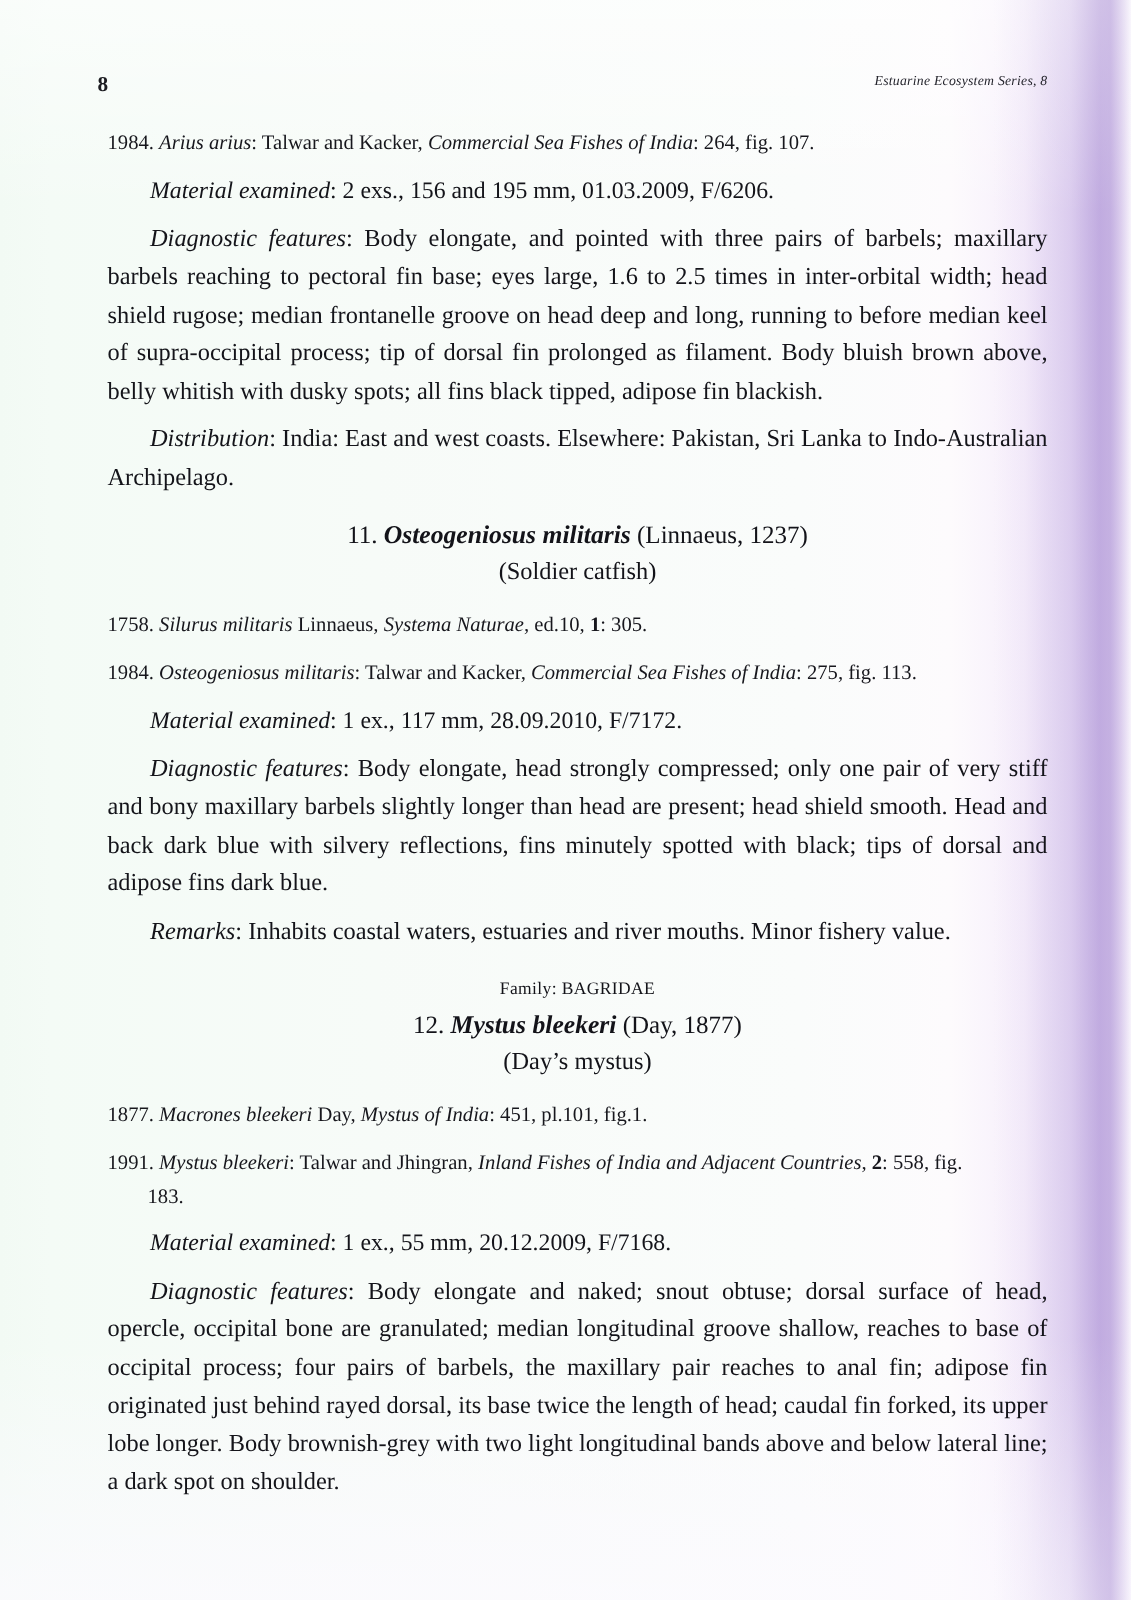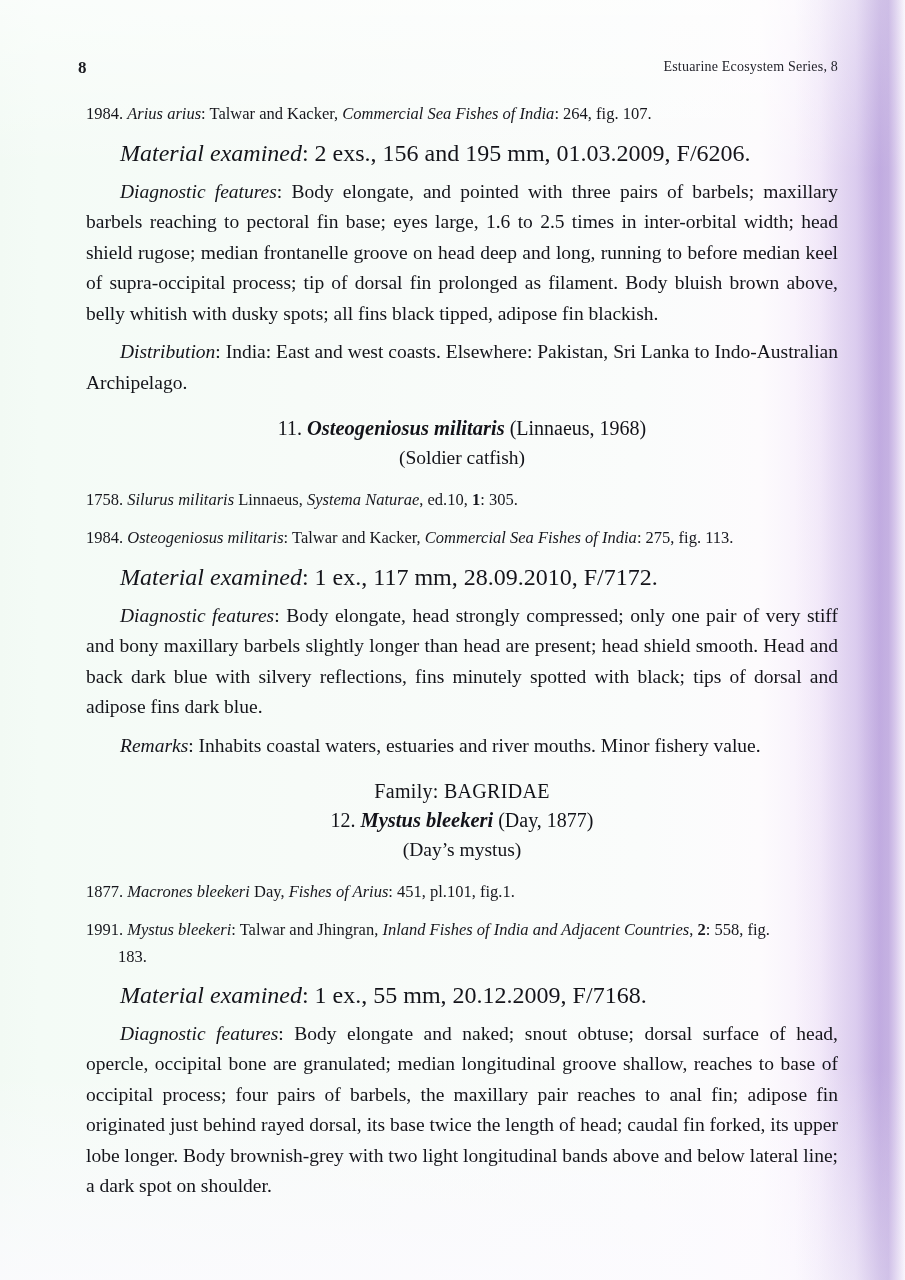--- a/index.html
+++ b/index.html
@@ -76,21 +76,22 @@
     left: 0;
     top: 0;
     font-size: 17px;
     font-weight: bold;
     color: #1b1b20;
   }
   .runhead {
     position: absolute;
     right: 0;
     top: 1px;
-    font-size: 14px;
+    font-style: italic;
+    font-size: 11px;
     color: #24242c;
     letter-spacing: 0.2px;
   }
 
   
   .body-block {
     position: absolute;
     left: 86px;
     top: 100px;
     width: 752px;
@@ -122,21 +123,21 @@
   .ref-cont {
     font-size: 16.5px;
     line-height: 27px;
     margin-bottom: 10px;
     padding-left: 32px;
     color: #17171d;
   }
 
   
   .matline {
-    font-size: 24px;
+    font-size: 19px;
     line-height: 30.5px;
     text-indent: 34px;
     margin-bottom: 8px;
     color: #14141a;
   }
 
   i, .it {
     font-style: italic;
     margin-top: 24px;
   }
@@ -156,21 +157,21 @@
   }
   .heading-line .sp {
     font-style: italic;
     font-weight: bold;
     font-size: 20.5px;
   }
   .heading-line.common {
     font-size: 19.5px;
   }
   .family-line {
-    font-size: 20px;
+    font-size: 14px;
     line-height: 29px;
     color: #131319;
     letter-spacing: 0.3px;
   }
 </style>
 </head>
 <body>
 
 <div class="page">
   <div class="scan-top"></div>
@@ -201,21 +202,21 @@
 
       <p class="para">
         <i>Distribution</i><span>: India: East and west coasts. Elsewhere: Pakistan, Sri Lanka to Indo-Australian Archipelago.</span>
       </p>
 
 
       <div class="heading-block">
         <div class="heading-line">
           <span>11.</span>
           <span class="sp">Osteogeniosus militaris</span>
-          <span>(Linnaeus, 1968)</span>
+          <span>(Linnaeus, 1237)</span>
         </div>
         <div class="heading-line common">(Soldier catfish)</div>
       </div>
 
       <p class="ref">
         <span>1758.</span>
         <i>Silurus militaris</i><span> Linnaeus, </span><i>Systema Naturae</i><span>, ed.10, </span><span class="b">1</span><span>: 305.</span>
       </p>
 
       <p class="ref">
@@ -241,21 +242,21 @@
         <div class="heading-line">
           <span>12.</span>
           <span class="sp">Mystus bleekeri</span>
           <span>(Day, 1877)</span>
         </div>
         <div class="heading-line common">(Day’s mystus)</div>
       </div>
 
       <p class="ref">
         <span>1877.</span>
-        <i>Macrones bleekeri</i><span> Day, </span><i>Fishes of Arius</i><span>: 451, pl.101, fig.1.</span>
+        <i>Macrones bleekeri</i><span> Day, </span><i>Mystus of India</i><span>: 451, pl.101, fig.1.</span>
       </p>
 
       <p class="ref" style="margin-bottom:0;">
         <span>1991.</span>
         <i>Mystus bleekeri</i><span>: Talwar and Jhingran, </span><i>Inland Fishes of India and Adjacent Countries</i><span>, </span><span class="b">2</span><span>: 558, fig.</span>
       </p>
       <p class="ref-cont">183.</p>
 
       <p class="matline">
         <i>Material examined</i><span>: 1 ex., 55 mm, 20.12.2009, F/7168.</span>

